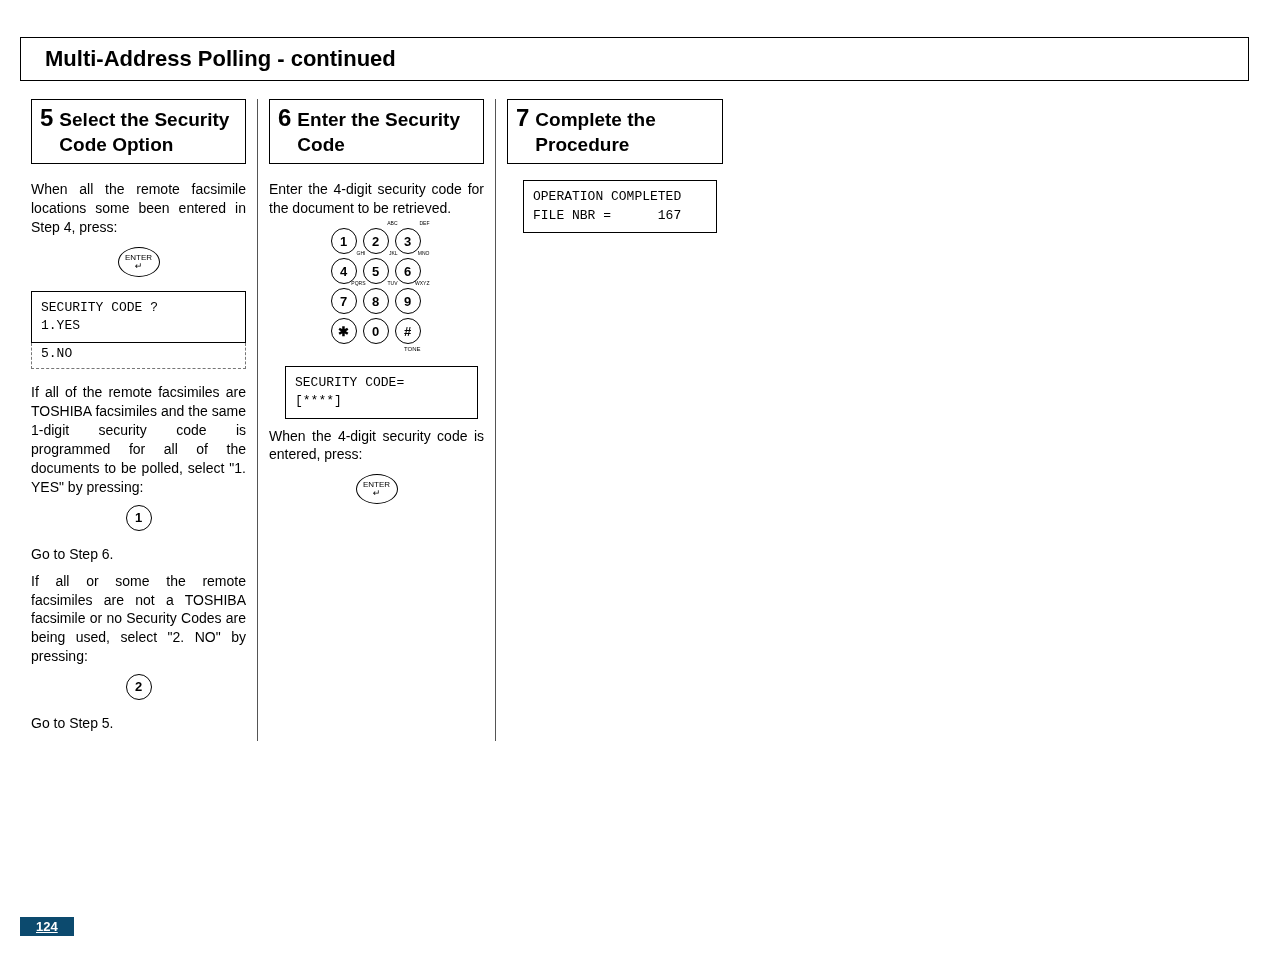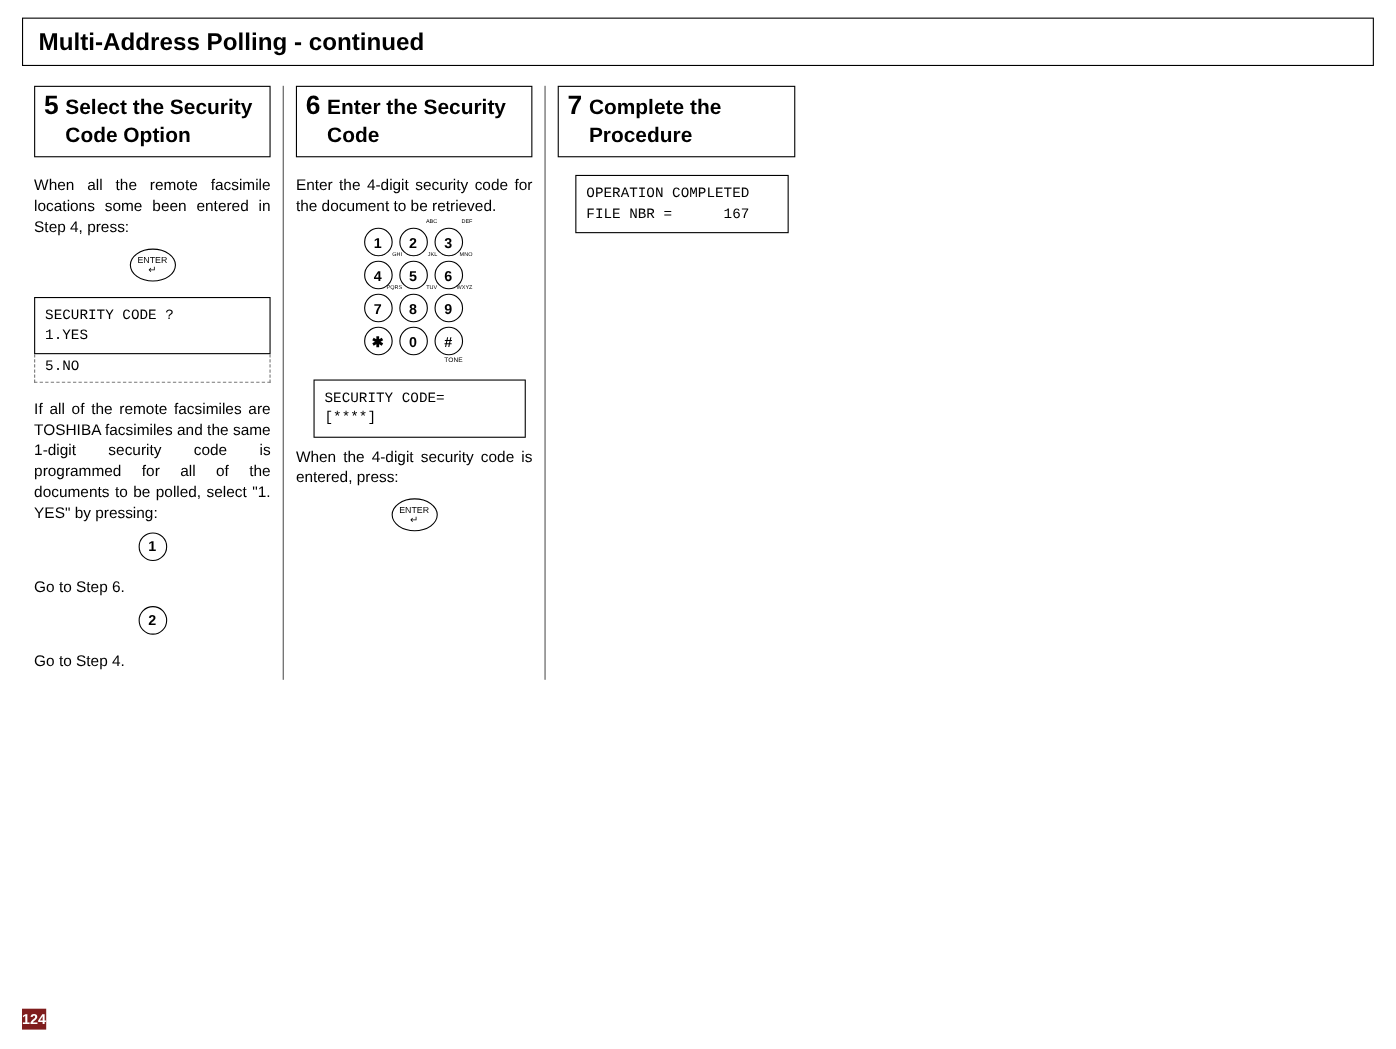--- a/index.html
+++ b/index.html
@@ -9,22 +9,22 @@
     font-family: Arial, Helvetica, sans-serif;
     font-size: 14px;
     color: #000;
     background: #fff;
     width: 1269px;
     height: 954px;
     position: relative;
   }
   .page-title-box {
     border: 1.5px solid #000;
-    margin: 16px 20px 0 20px;
-    padding: 8px 14px;
+    margin: 37px 20px 0 20px;
+    padding: 8px 24px;
   }
   .page-title {
     font-size: 22px;
     font-weight: bold;
   }
   .columns {
     display: flex;
     margin: 18px 20px 0 20px;
     gap: 0;
   }
@@ -141,25 +141,26 @@
     font-weight: bold;
   }
   .screen-inset {
     margin-left: 16px;
     margin-right: 6px;
   }
   .page-num {
     position: absolute;
     left: 20px;
     bottom: 18px;
-    background: #7f1d1d;
+    background: #0c4a6e;
     color: #fff;
     font-weight: bold;
     font-size: 13px;
-    padding: 2px 0;
+    padding: 2px 16px;
+    text-decoration: underline;
   }
 </style>
 </head>
 <body>
 
 <div class="page-title-box">
   <span class="page-title">Multi-Address Polling - continued</span>
 </div>
 
 <div class="columns">
@@ -170,22 +171,23 @@
       <span class="step-title">Select the Security Code Option</span>
     </div>
     <div class="body-text">When all the remote facsimile locations some been entered in Step 4, press:</div>
     <div class="enter-btn">ENTER</div>
     <div class="screen-box"><span>SECURITY CODE ?</span>
 <span>1.YES</span></div>
     <div class="dashed-ext"><span>5.NO</span></div>
     <div class="body-text">If all of the remote facsimiles are TOSHIBA facsimiles and the same 1-digit security code is programmed for all of the documents to be polled, select "1. YES" by pressing:</div>
     <span class="key-inline">1</span>
     <div class="body-text">Go to Step 6.</div>
+    <div class="body-text">If all or some the remote facsimiles are not a TOSHIBA facsimile or no Security Codes are being used, select "2. NO" by pressing:</div>
     <span class="key-inline">2</span>
-    <div class="body-text">Go to Step 4.</div>
+    <div class="body-text">Go to Step 5.</div>
   </div>
 
   <div class="col">
     <div class="step-header">
       <span class="step-number">6</span>
       <span class="step-title">Enter the Security Code</span>
     </div>
     <div class="body-text">Enter the 4-digit security code for the document to be retrieved.</div>
 
     <div class="keypad">

